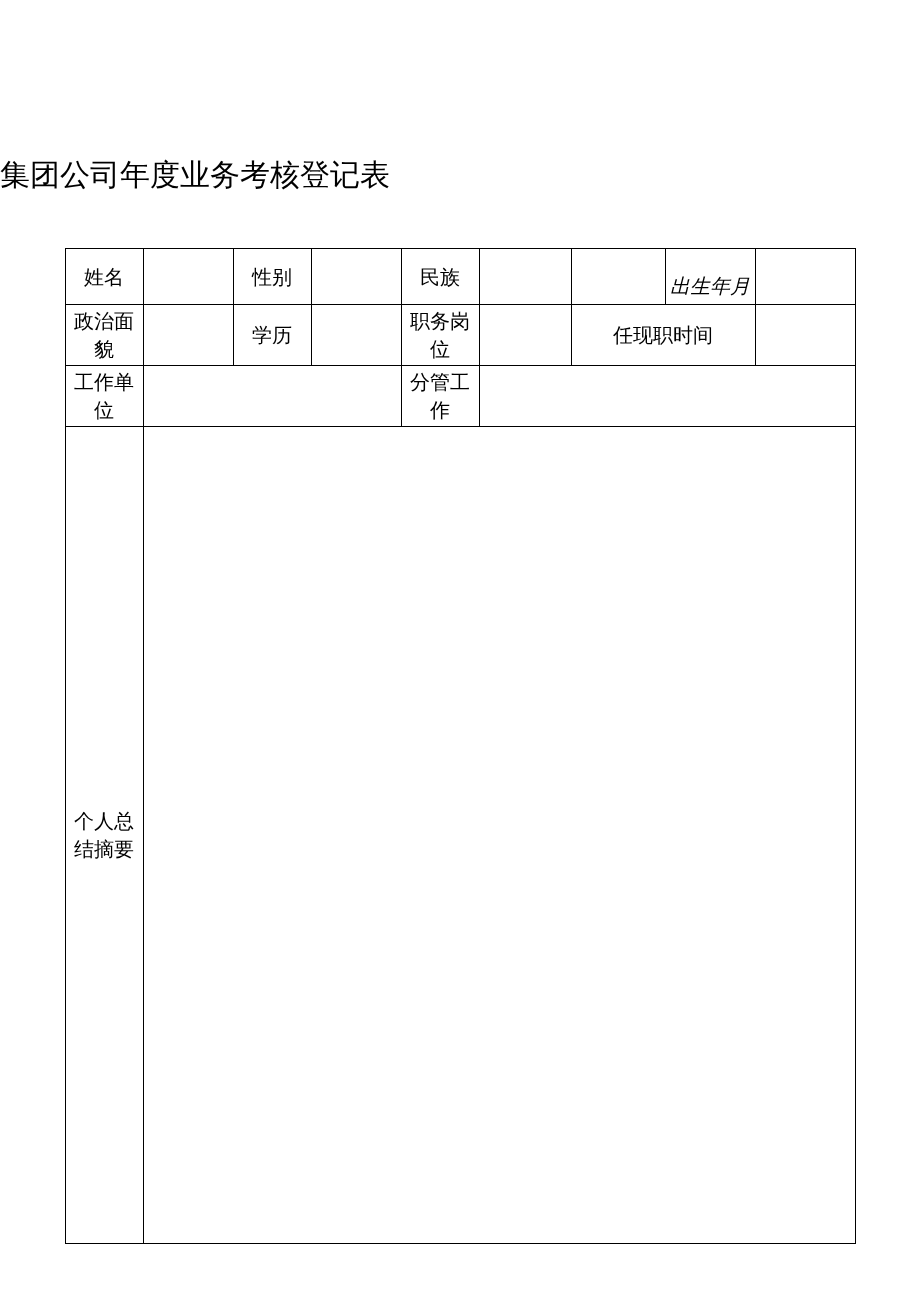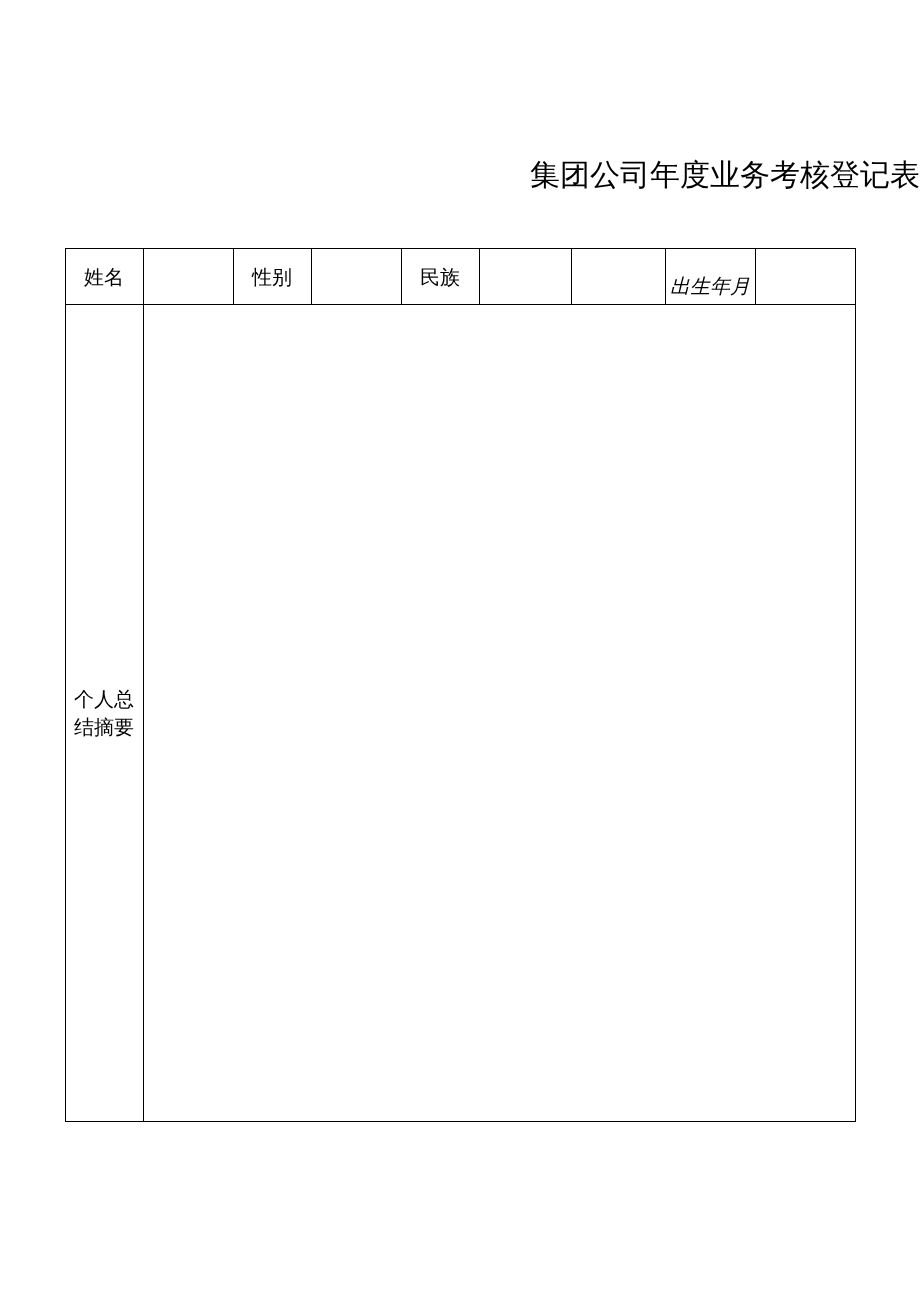--- a/index.html
+++ b/index.html
@@ -8,21 +8,21 @@
       box-sizing: border-box;
     }
     body {
       width: 920px;
       height: 1301px;
       background: #fff;
       font-family: "SimSun", "宋体", serif;
       padding-top: 155px;
     }
     .title {
-      text-align: right;
+      text-align: left;
       font-size: 30px;
       font-weight: normal;
       font-family: "SimHei", "黑体", sans-serif;
       margin-bottom: 52px;
     }
     .form-table {
       border-collapse: collapse;
       margin: 16px auto;
       width: 790px;
       table-layout: fixed;
@@ -88,20 +88,36 @@
     <td>姓名</td>
     <td></td>
     <td>性别</td>
     <td></td>
     <td>民族</td>
     <td></td>
     <td class="dob-cell"></td>
     <td class="dob-cell">出生年月</td>
     <td></td>
   </tr>
+  <tr class="row2">
+    <td>政治面貌</td>
+    <td></td>
+    <td>学历</td>
+    <td></td>
+    <td>职务岗位</td>
+    <td></td>
+    <td colspan="2">任现职时间</td>
+    <td></td>
+  </tr>
+  <tr class="row3">
+    <td>工作单位</td>
+    <td colspan="3"></td>
+    <td>分管工作</td>
+    <td colspan="4"></td>
+  </tr>
   <tr>
     <td class="summary-label">
       <div>个人总</div>
       <div>结摘要</div>
     </td>
     <td colspan="8" class="summary-content"></td>
   </tr>
 </tbody>
   </table>
 

